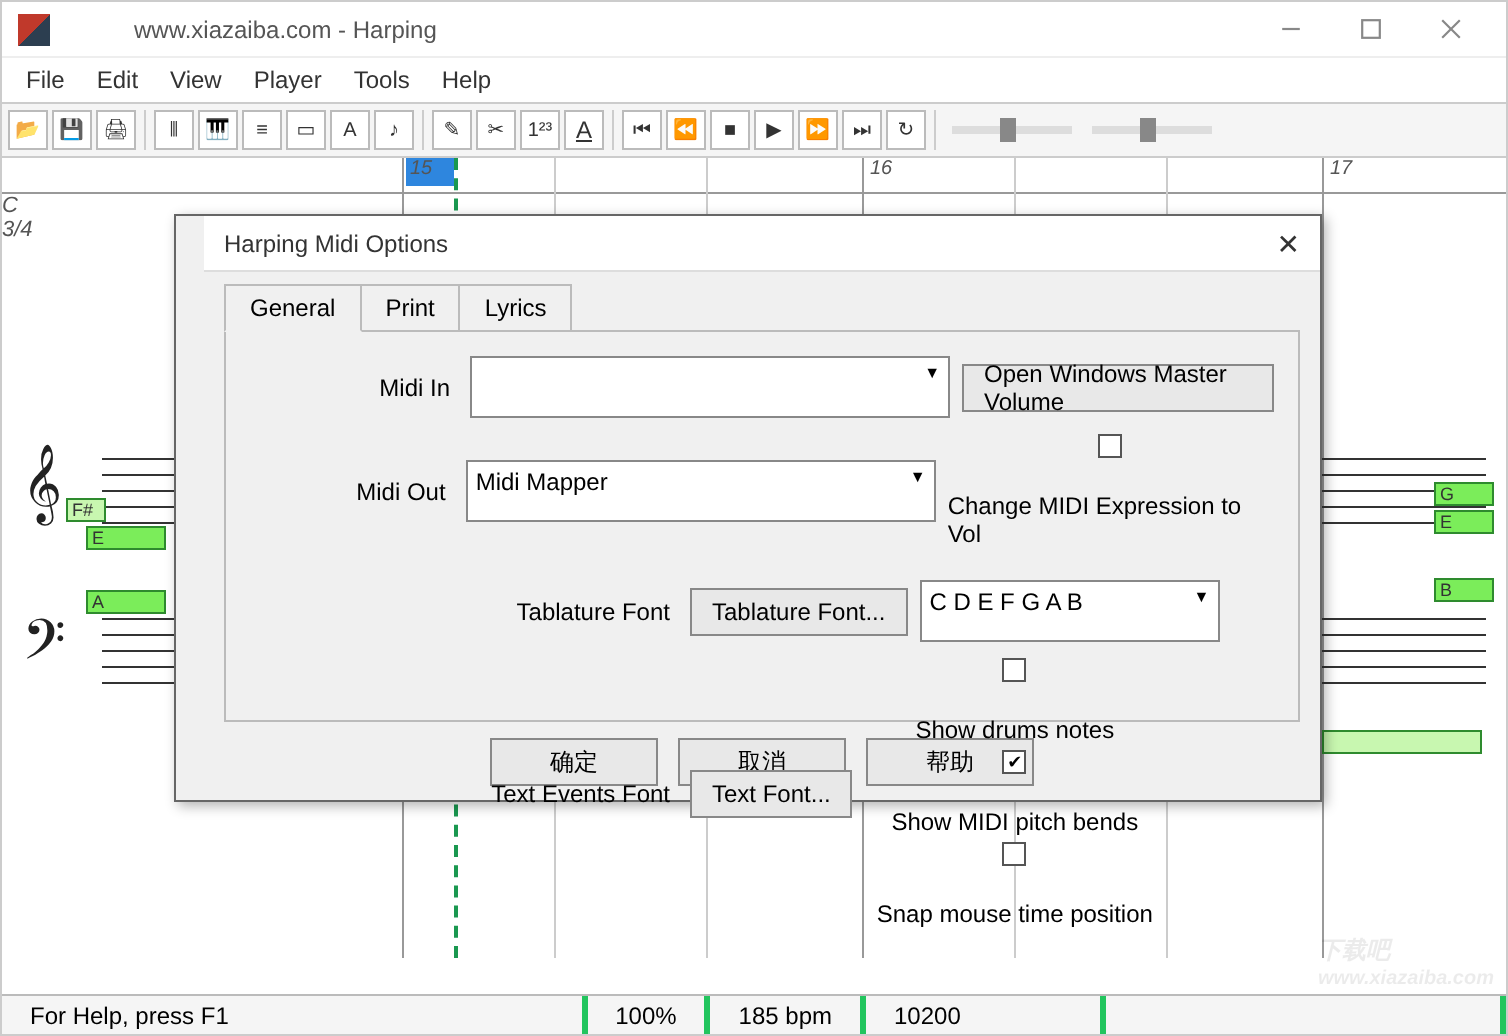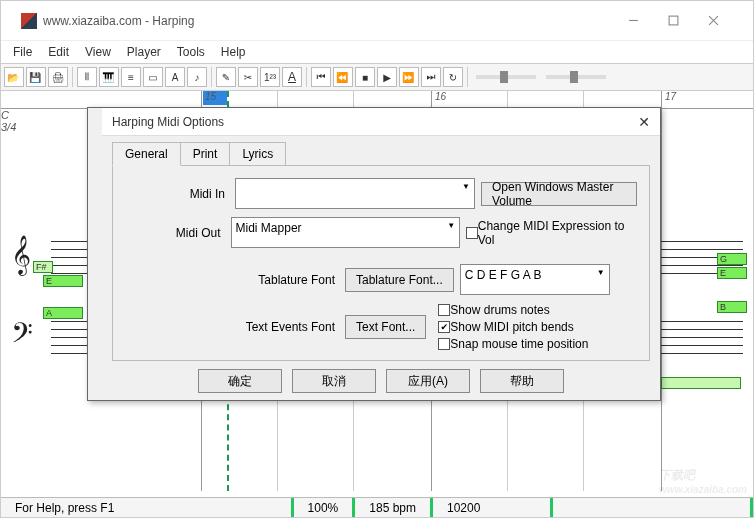--- a/index.html
+++ b/index.html
@@ -1,19 +1,19 @@
 <!DOCTYPE html>
 <html><head>
 <meta charset="utf-8">
 <style>
 * { box-sizing: border-box; margin: 0; padding: 0; font-family: "Segoe UI", Tahoma, sans-serif; font-size: 12px; }
 body { width: 754px; height: 518px; background: #fff; position: relative; overflow: hidden; border: 1px solid #ccc; }
 
 
-.titlebar { height: 40px; background: #fff; display: flex; align-items: center; padding: 0 20px; border-bottom: 1px solid #eee; }
+.titlebar { height: 28px; background: #fff; display: flex; align-items: center; padding: 0 8px; border-bottom: 1px solid #eee; gap: 36px; }
 .titlebar .icon { width: 16px; height: 16px; background: linear-gradient(135deg,#c0392b 50%,#2c3e50 50%); margin-right: 6px; }
 .titlebar .title { color: #555; flex: 1; }
 .winbtns { display: flex; }
 .winbtn { width: 40px; height: 28px; display: flex; align-items: center; justify-content: center; color: #888; }
 .winbtn svg { width: 11px; height: 11px; }
 
 
 .menubar { height: 22px; display: flex; align-items: center; padding: 0 4px; }
 .menuitem { padding: 2px 8px; color: #333; }
 
@@ -54,21 +54,21 @@
 .tabrow { display: flex; padding: 6px 10px 0 10px; }
 .tab { padding: 4px 12px; border: 1px solid #bbb; border-bottom: none; background: #f0f0f0; margin-right: -1px; }
 .tab.active { background: #f0f0f0; position: relative; z-index: 2; border-bottom: 1px solid #f0f0f0; margin-bottom: -1px; }
 .tabpanel { margin: 0 10px; border: 1px solid #bbb; height: 196px; padding: 12px; position: relative; }
 .frow { display: flex; align-items: center; margin-bottom: 8px; gap: 6px; }
 .flabel { width: 104px; text-align: right; padding-right: 4px; }
 .finput { height: 31px; border: 1px solid #888; background: #fff; }
 .drop { width: 240px; position: relative; }
 .drop::after { content:'▼'; position:absolute; right:4px; top:3px; font-size:8px; }
 .fbtn { height: 24px; border: 1px solid #888; background: #e8e8e8; padding: 0 10px; display: inline-flex; align-items: center; }
-.chk { display: flex; align-items: center; gap: 0; }
+.chk { display: flex; align-items: center; gap: 17px; flex-direction: column; }
 .chkbox { width: 12px; height: 12px; border: 1px solid #555; background: #fff; display: inline-flex; align-items: center; justify-content: center; font-size: 9px; }
 .dlgbtns { display: flex; justify-content: center; padding: 8px 12px; gap: 10px; }
 .dlgbtn { width: 84px; height: 24px; border: 1px solid #888; background: #e8e8e8; display: flex; align-items: center; justify-content: center; }
 .watermark { position: absolute; right: 6px; bottom: 22px; font-size: 22px; color: rgba(0,0,0,.08); font-weight: bold; font-style: italic; pointer-events: none; }
 </style>
 </head>
 <body>
 
 <div class="titlebar">
   <div class="icon"></div>
@@ -224,21 +224,20 @@
         <div class="chk">
             <span class="chkbox"></span>
             <span>Snap mouse time position</span>
           </div>
       </div>
     </div>
   </div>
   <div class="dlgbtns">
     <div class="dlgbtn">确定</div>
     <div class="dlgbtn">取消</div>
-    <div class="dlgbtn">应用(A)</div>
     <div class="dlgbtn">帮助</div>
   </div>
 </div>
 
 <div class="statusbar">
   <div class="cell" style="flex:1;">For Help, press F1</div>
   <div class="cell">100%</div>
   <div class="cell">185 bpm</div>
   <div class="cell" style="width:120px;">10200</div>
   <div class="cell" style="width:200px;"></div>

